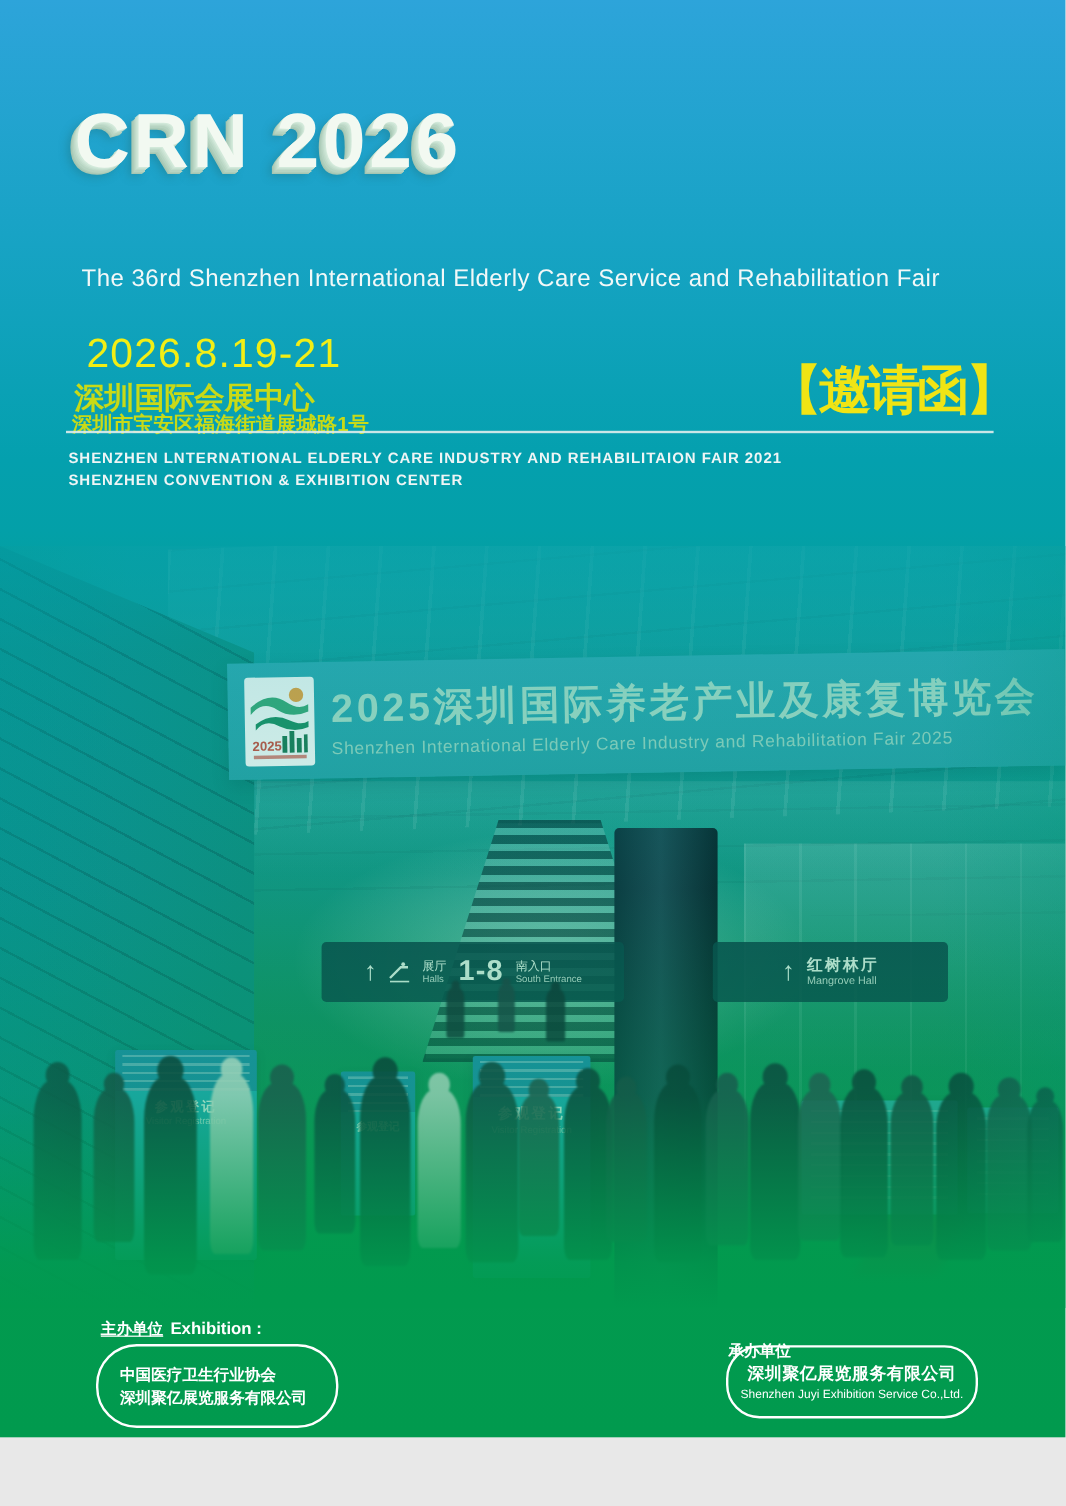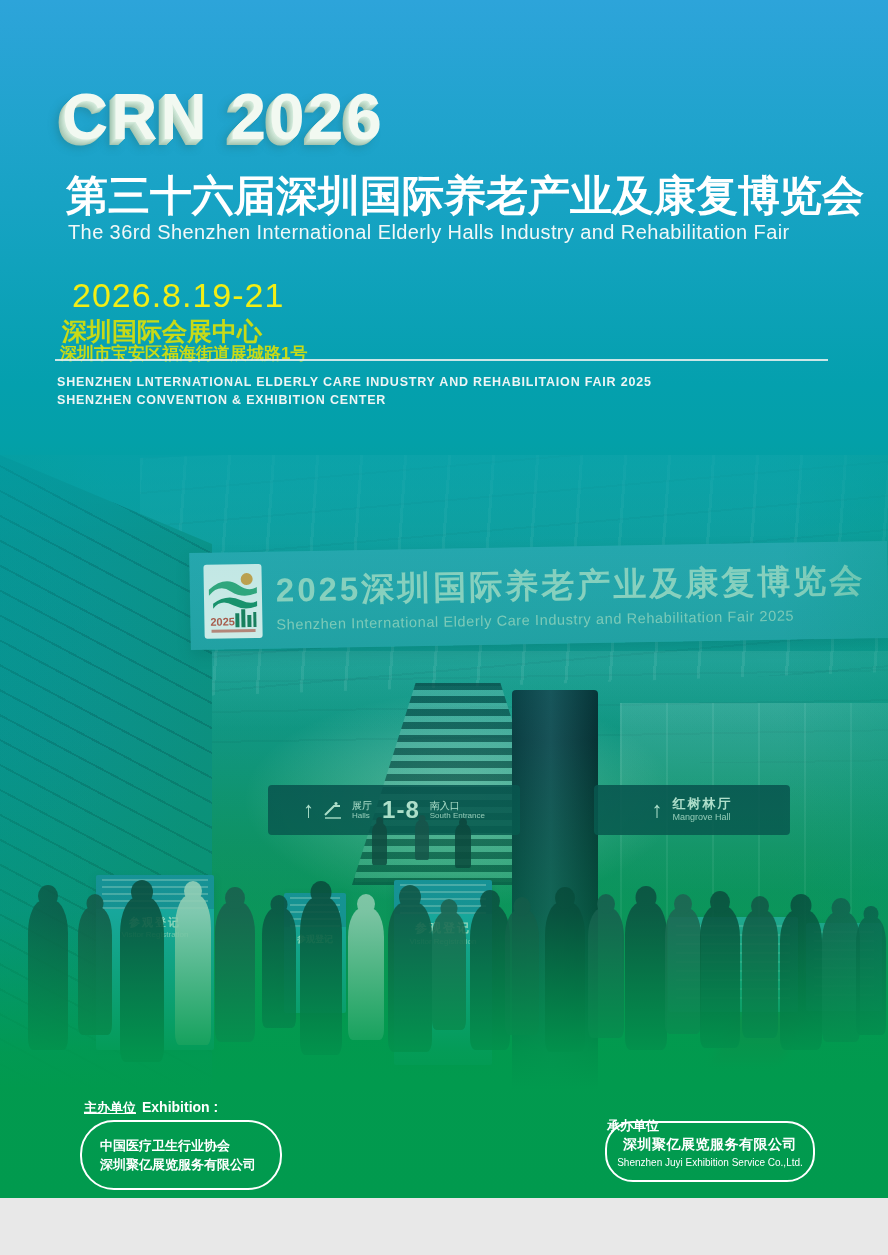--- a/index.html
+++ b/index.html
@@ -114,27 +114,27 @@
     color:#ffffff;text-align:center;}
   .und-box .l1{font-size:14px;font-weight:700;letter-spacing:.5px;}
   .und-box .l2{font-size:10px;margin-top:3px;}
 </style>
 </head>
 <body>
 
 <div class="poster">
 
   <div class="abs brand">CRN 2026</div>
-  <div class="abs title-cn">第三十六届深圳国际养老产业及康复博览会</div>
-  <div class="abs title-en">The 36rd Shenzhen International Elderly Halls Industry and Rehabilitation Fair</div>
+  <div class="abs title-en">The 36rd Shenzhen International Elderly Care Service and Rehabilitation Fair</div>
   <div class="abs date">2026.8.19-21</div>
   <div class="abs venue">深圳国际会展中心</div>
   <div class="abs address">深圳市宝安区福海街道展城路1号</div>
+  <div class="abs invite">【邀请函】</div>
   <div class="abs divider"></div>
-  <div class="abs caps caps1">SHENZHEN LNTERNATIONAL ELDERLY CARE INDUSTRY AND REHABILITAION FAIR 2025</div>
+  <div class="abs caps caps1">SHENZHEN LNTERNATIONAL ELDERLY CARE INDUSTRY AND REHABILITAION FAIR 2021</div>
   <div class="abs caps caps2">SHENZHEN CONVENTION &amp; EXHIBITION CENTER</div>
 
   <div class="abs photo">
     <div class="abs glow"></div>
     <div class="abs ceiling"></div>
     <div class="abs wall"></div>
     <div class="abs ceiling2"></div>
 
     <div class="abs banner">
       <div class="banner-logo">

